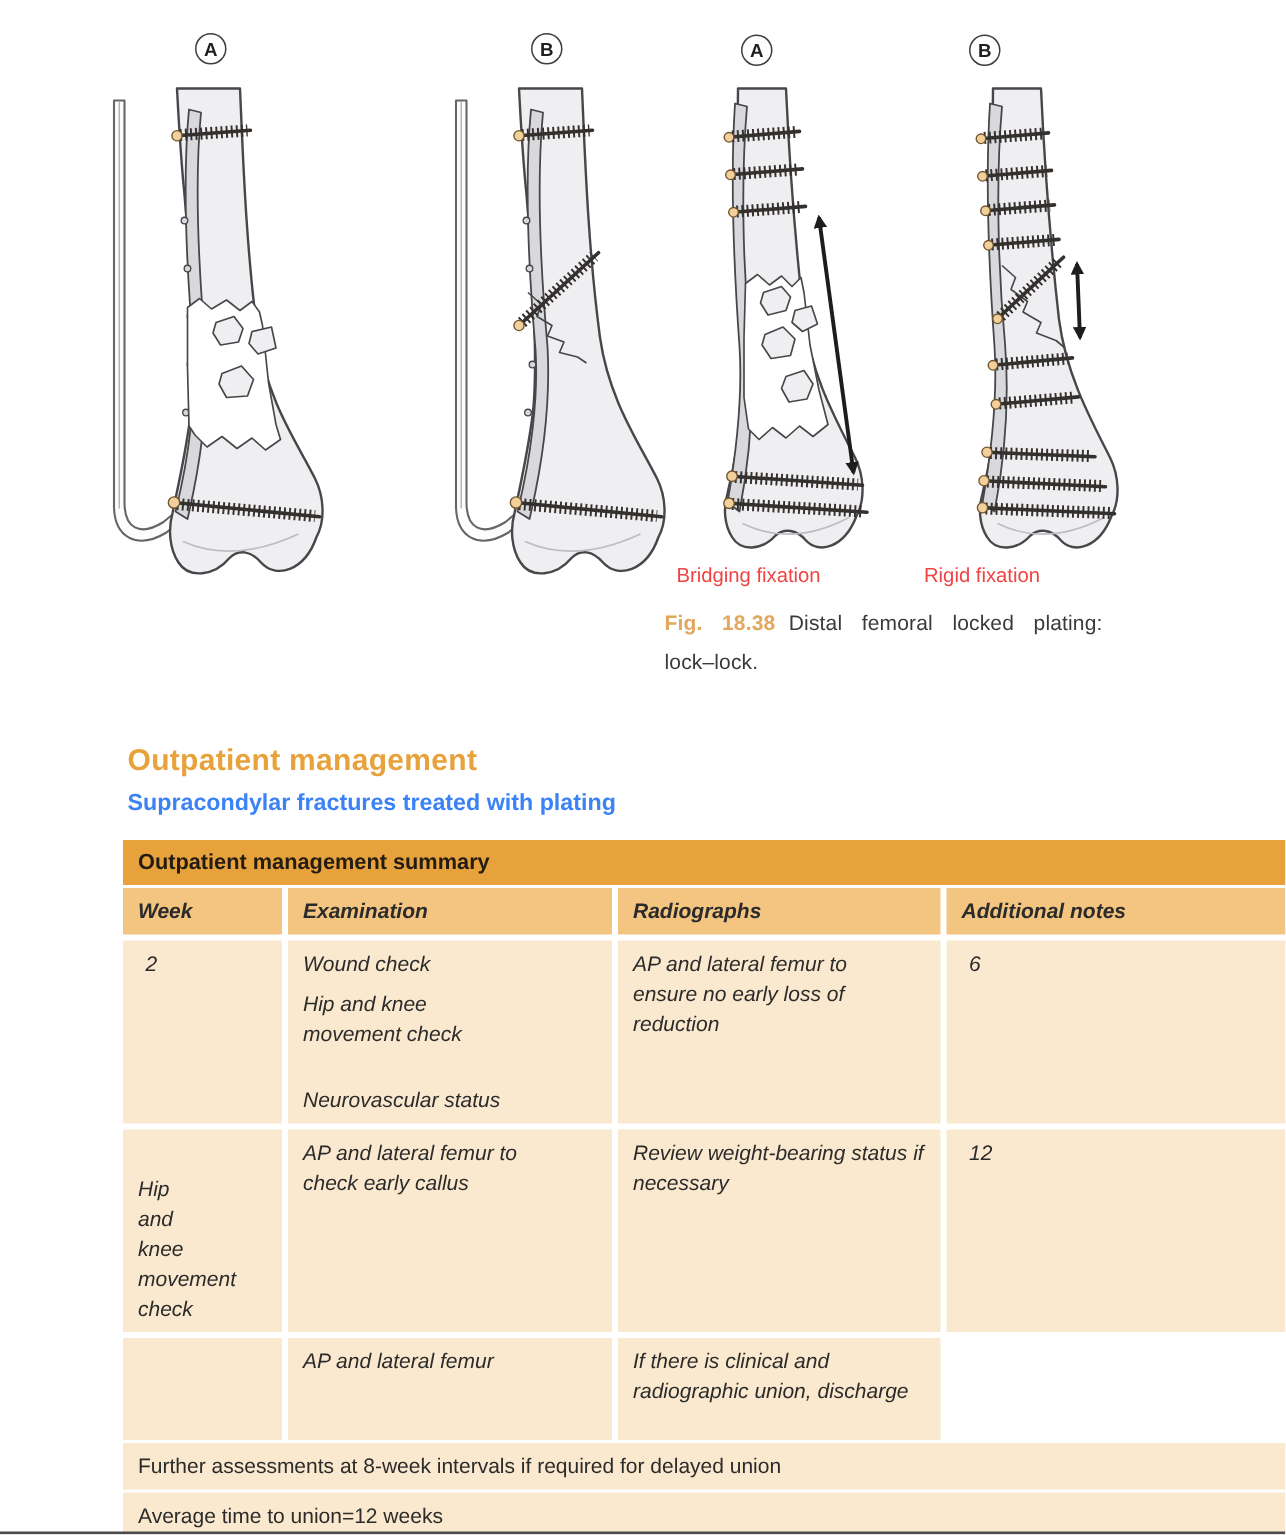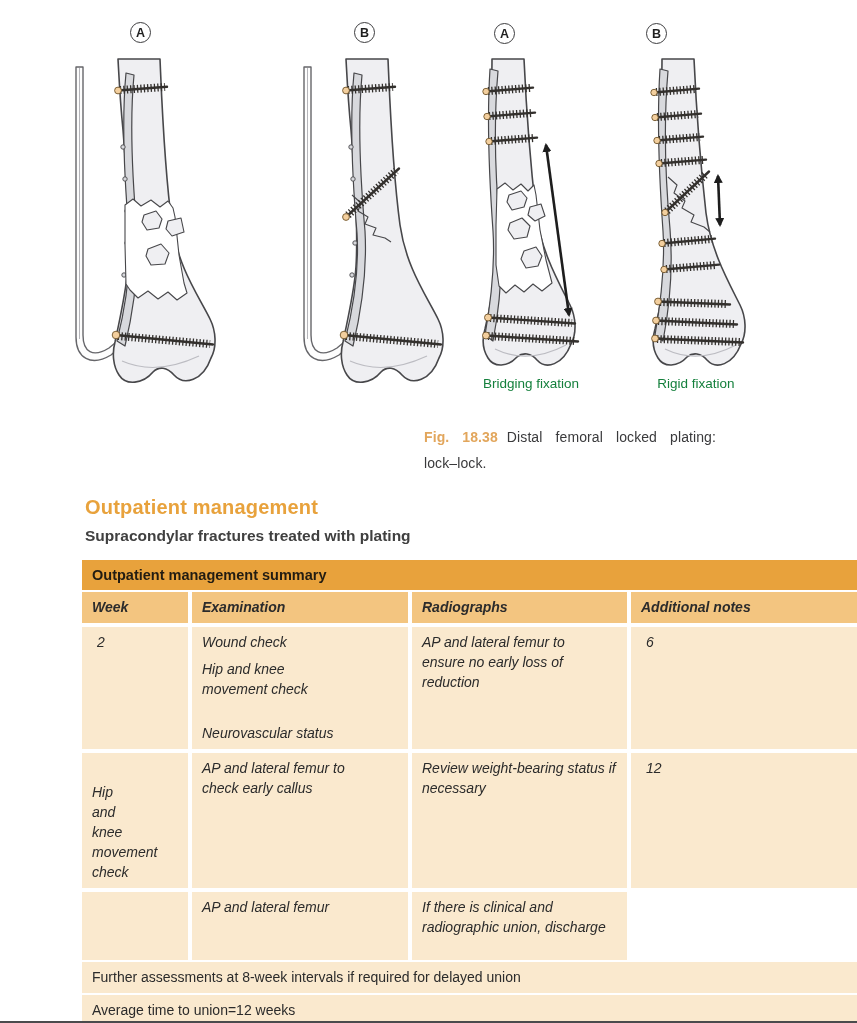--- a/index.html
+++ b/index.html
@@ -11,22 +11,22 @@
   }
 
   
   .circ {
     position:absolute; width:21px; height:21px; border:1.4px solid #3d3d3f;
     border-radius:50%; display:flex; align-items:center; justify-content:center;
     font-weight:bold; font-size:12.5px; color:#1f1f1f; background:#fff;
   }
   .illus { position:absolute; }
   .fixlabel {
-    position:absolute; width:160px; text-align:center;
-    font-size:13.5px; color:#15803d;
+    position:absolute; width:160px; text-align:left;
+    font-size:13.5px; color:#ef4444;
   }
 
   
   .bone  { fill:#EFEFF2; stroke:#47474a; stroke-width:1.6; stroke-linejoin:round; }
   .plate { fill:#D8D9DD; stroke:#47474a; stroke-width:1.2; stroke-linejoin:round; }
   .pbump { fill:#D8D9DD; stroke:#47474a; stroke-width:0.9; }
   .gap   { fill:#ffffff; stroke:#47474a; stroke-width:1.1; stroke-linejoin:round; }
   .frag  { fill:#EFEFF2; stroke:#47474a; stroke-width:1.1; stroke-linejoin:round; }
   .rod   { fill:#fdfdfd; stroke:#66666a; stroke-width:1.4; stroke-linejoin:round; }
   .rodline { stroke:#b5b5ba; stroke-width:1; fill:none; }
@@ -42,21 +42,21 @@
     position:absolute; width:292px; font-size:14px; line-height:26px;
     color:#3a3a3c; text-align:justify; letter-spacing:0.1px;
   }
   .figno { color:#E2A65C; font-weight:bold; margin-right:9px; }
   .h-section {
     position:absolute; left:85px; top:496px; font-size:20px; font-weight:bold;
     color:#E8A23C; letter-spacing:0.2px;
   }
   .h-sub {
     position:absolute; left:85px; top:527px; font-size:15.5px; font-weight:bold;
-    color:#404040;
+    color:#3b82f6;
   }
 
   
   .omtable { position:absolute; left:82px; top:560px; width:808px; font-size:14px; color:#2b2b2b; }
   .tb-title {
     background:#E8A23C; font-weight:bold; font-size:14.5px; color:#221c12;
     padding:5px 10px; line-height:20px;
   }
   .tb-grid {
     display:grid; grid-template-columns:106px 216px 215px 1fr;
@@ -255,21 +255,21 @@
       <line class="scr-th" x1="25" y1="284" x2="108" y2="287"></line>
       <line class="scr-core" x1="23" y1="283.5" x2="111" y2="287.5"></line>
       <circle class="shead" cx="23" cy="283.5" r="3.4"></circle>
     </g>
     <line class="arrow" x1="86" y1="121" x2="88" y2="170" marker-start="url(#ah)" marker-end="url(#ah)"></line>
   </svg>
 
   <div class="fixlabel" style="left:451px; top:376px;">Bridging fixation</div>
   <div class="fixlabel" style="left:616px; top:376px;">Rigid fixation</div>
 
-  <p class="caption" style="left:424px; top:402px;margin-top:22px;">
+  <p class="caption" style="left:443px; top:402px;">
     <span class="figno">Fig. 18.38</span><span>Distal femoral locked plating: lock–lock.</span>
   </p>
 
   <h2 class="h-section">Outpatient management</h2>
   <h3 class="h-sub">Supracondylar fractures treated with plating</h3>
 
   <div class="omtable">
     <div class="tb-title">Outpatient management summary</div>
     <div class="tb-grid">
       <div class="cell th">Week</div>

